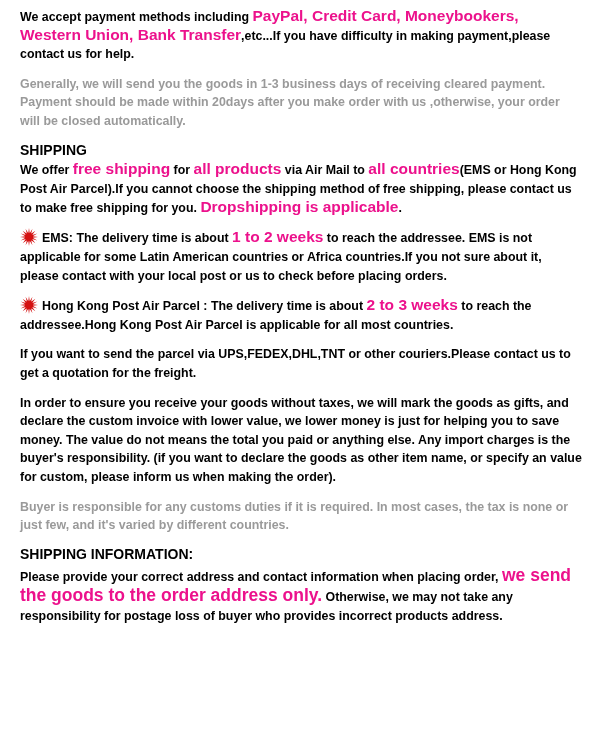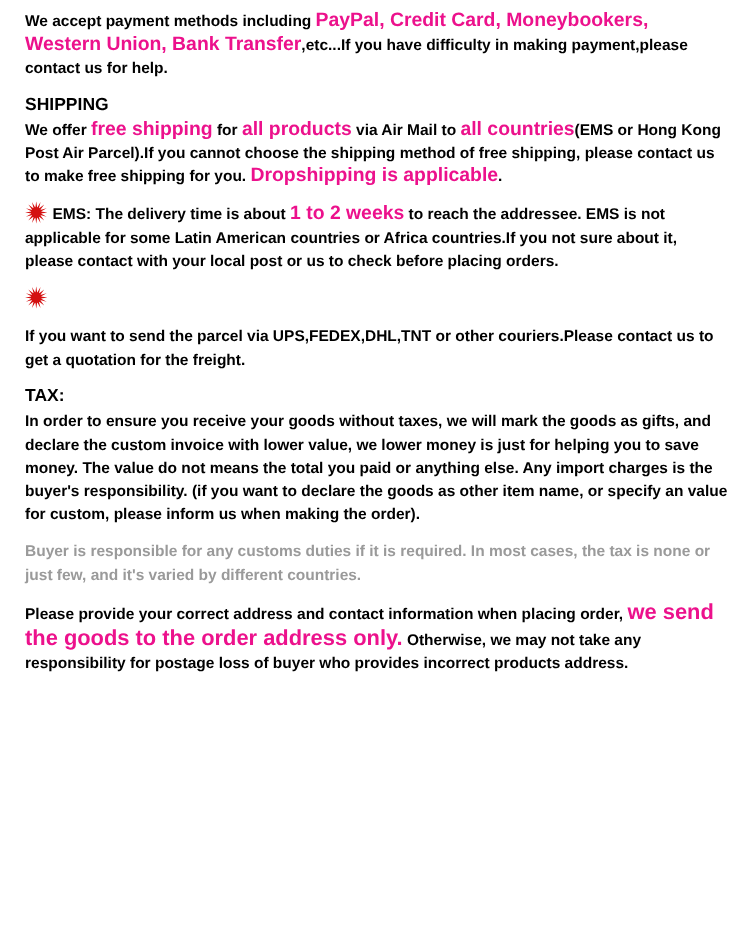--- a/index.html
+++ b/index.html
@@ -43,40 +43,41 @@
   .star circle{fill:var(--starburst-red,#d41111);}
 </style>
 </head>
 <body style="--heading-blue: #1b74c2; --accent-pink: #ec118c; --muted-gray: #9a9a9a; --text-black: #000000; --starburst-red: #d41111;">
 
 <div class="doc">
 
 
   <p class="para"><span class="run-b">We accept payment methods including </span><span class="run-p">PayPal, Credit Card, Moneybookers, Western Union, Bank Transfer</span><span class="run-b">,etc...If you have difficulty in making payment,please contact us for help.</span></p>
 
+  <p class="para gray">Generally, we will send you the goods in 1-3 business days of receiving cleared payment. Payment should be made within 20days after you make order with us ,otherwise, your order will be closed automatically.</p>
 
   <h2 class="section-heading">SHIPPING</h2>
 
   <p class="para"><span class="run-b">We offer </span><span class="run-p">free shipping</span><span class="run-b"> for </span><span class="run-p">all products</span><span class="run-b"> via Air Mail to </span><span class="run-p">all countries</span><span class="run-b">(EMS or Hong Kong Post Air Parcel).If you cannot choose the shipping method of free shipping, please contact us to make free shipping for you. </span><span class="run-p">Dropshipping is applicable</span><span class="run-b">.</span></p>
 
   <p class="para"><svg class="star" width="18" height="18" viewBox="0 0 20 20">
         <polygon points="10.00,0.00 10.82,5.88 13.83,0.76 12.33,6.51 17.07,2.93 13.49,7.67 19.24,6.17 14.12,9.18 20.00,10.00 14.12,10.82 19.24,13.83 13.49,12.33 17.07,17.07 12.33,13.49 13.83,19.24 10.82,14.12 10.00,20.00 9.18,14.12 6.17,19.24 7.67,13.49 2.93,17.07 6.51,12.33 0.76,13.83 5.88,10.82 0.00,10.00 5.88,9.18 0.76,6.17 6.51,7.67 2.93,2.93 7.67,6.51 6.17,0.76 9.18,5.88"></polygon>
         <circle cx="10" cy="10" r="4.6"></circle>
       </svg><span><span class="run-b">EMS: The delivery time is about </span><span class="run-p">1 to 2 weeks</span><span class="run-b"> to reach the addressee. EMS is not applicable for some Latin American countries or Africa countries.If you not sure about it, please contact with your local post or us to check before placing orders.</span></span></p>
 
   <p class="para"><svg class="star" width="18" height="18" viewBox="0 0 20 20">
         <polygon points="10.00,0.00 10.82,5.88 13.83,0.76 12.33,6.51 17.07,2.93 13.49,7.67 19.24,6.17 14.12,9.18 20.00,10.00 14.12,10.82 19.24,13.83 13.49,12.33 17.07,17.07 12.33,13.49 13.83,19.24 10.82,14.12 10.00,20.00 9.18,14.12 6.17,19.24 7.67,13.49 2.93,17.07 6.51,12.33 0.76,13.83 5.88,10.82 0.00,10.00 5.88,9.18 0.76,6.17 6.51,7.67 2.93,2.93 7.67,6.51 6.17,0.76 9.18,5.88"></polygon>
         <circle cx="10" cy="10" r="4.6"></circle>
-      </svg></p>
+      </svg><span><span class="run-b">Hong Kong Post Air Parcel : The delivery time is about </span><span class="run-p">2 to 3 weeks</span><span class="run-b"> to reach the addressee.Hong Kong Post Air Parcel is applicable for all most countries.</span></span></p>
 
   <p class="para">If you want to send the parcel via UPS,FEDEX,DHL,TNT or other couriers.Please contact us to get a quotation for the freight.</p>
 
 
-  <h2 class="section-heading">TAX:</h2>
 
   <p class="para">In order to ensure you receive your goods without taxes, we will mark the goods as gifts, and declare the custom invoice with lower value, we lower money is just for helping you to save money. The value do not means the total you paid or anything else. Any import charges is the buyer's responsibility. (if you want to declare the goods as other item name, or specify an value for custom, please inform us when making the order).</p>
 
   <p class="para gray">Buyer is responsible for any customs duties if it is required. In most cases, the tax is none or just few, and it's varied by different countries.</p>
 
+  <h2 class="section-heading">SHIPPING INFORMATION:</h2>
 
   <p class="para"><span class="run-b">Please provide your correct address and contact information when placing order, </span><span class="run-px">we send the goods to the order address only.</span><span class="run-b"> Otherwise, we may not take any responsibility for postage loss of buyer who provides incorrect products address.</span></p>
 
 </div>
 
 </body></html>

